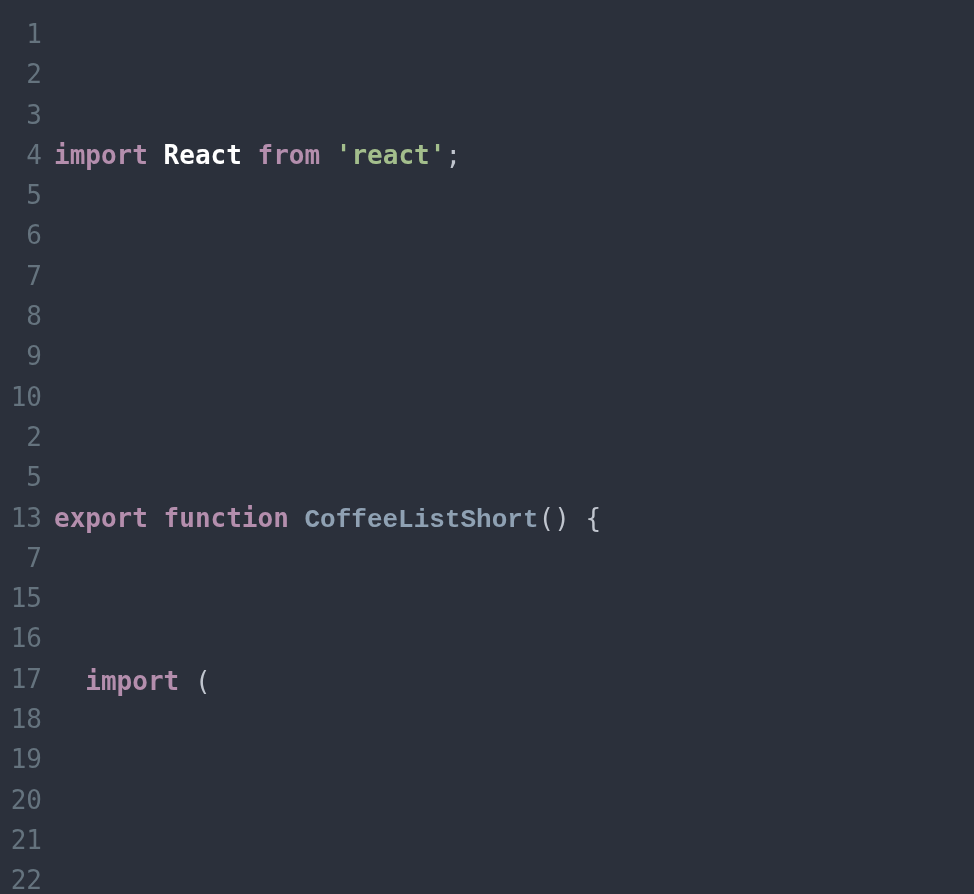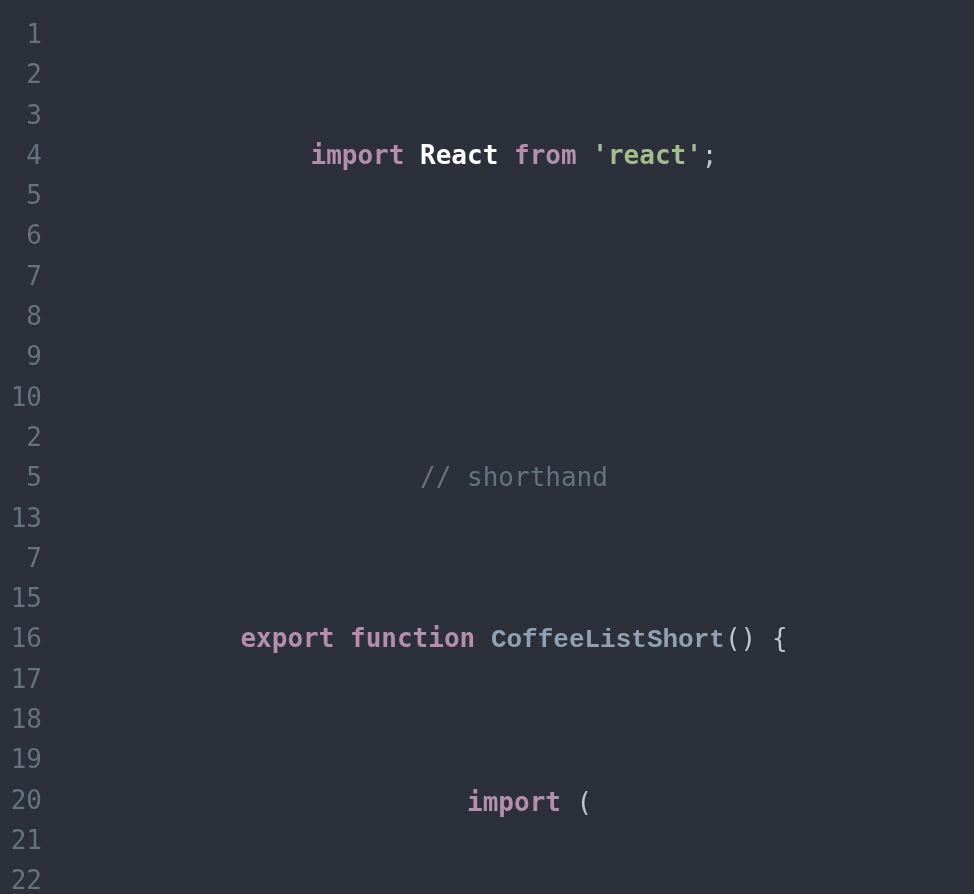--- a/index.html
+++ b/index.html
@@ -32,21 +32,20 @@
     display: block;
     font-weight: 500;
   }
   .code {
     flex: 1;
     color: #c0c5ce;
     white-space: pre;
   }
   .code .row {
     display: block;
-    text-align: center;
   }
   
   .tok-keyword   { color: #b48ead; font-weight: 600; }
   .tok-ident     { color: #ffffff; font-weight: 700; }
   .tok-deffn     { color: #8fa1b3; font-weight: 600; font-family: Liberation Mono, monospace; }
   .tok-string    { color: #a3be8c; font-weight: 600; }
   .tok-punct     { color: #c0c5ce; }
   .tok-comment   { color: #65737e; font-weight: 500; }
   .tok-paren     { color: #c0c5ce; }
 </style>
@@ -78,21 +77,20 @@
     <span class="ln">21</span>
     <span class="ln">22</span>
   </div>
 
   <div class="code">
     
     <span class="row"><span class="tok-keyword">import</span> <span class="tok-ident">React</span> <span class="tok-keyword">from</span> <span class="tok-string">'react'</span><span class="tok-punct">;</span></span>
     
     <span class="row"> </span>
     
-    <span class="row"><span class="tok-comment">// shorthand</span></span>
     
     <span class="row"><span class="tok-keyword">export</span> <span class="tok-keyword">function</span> <span class="tok-deffn">CoffeeListShort</span><span class="tok-paren">()</span> <span class="tok-punct">{</span></span>
     
     <span class="row">  <span class="tok-keyword">import</span> <span class="tok-paren">(</span></span>
     
     
     
     
     
     

